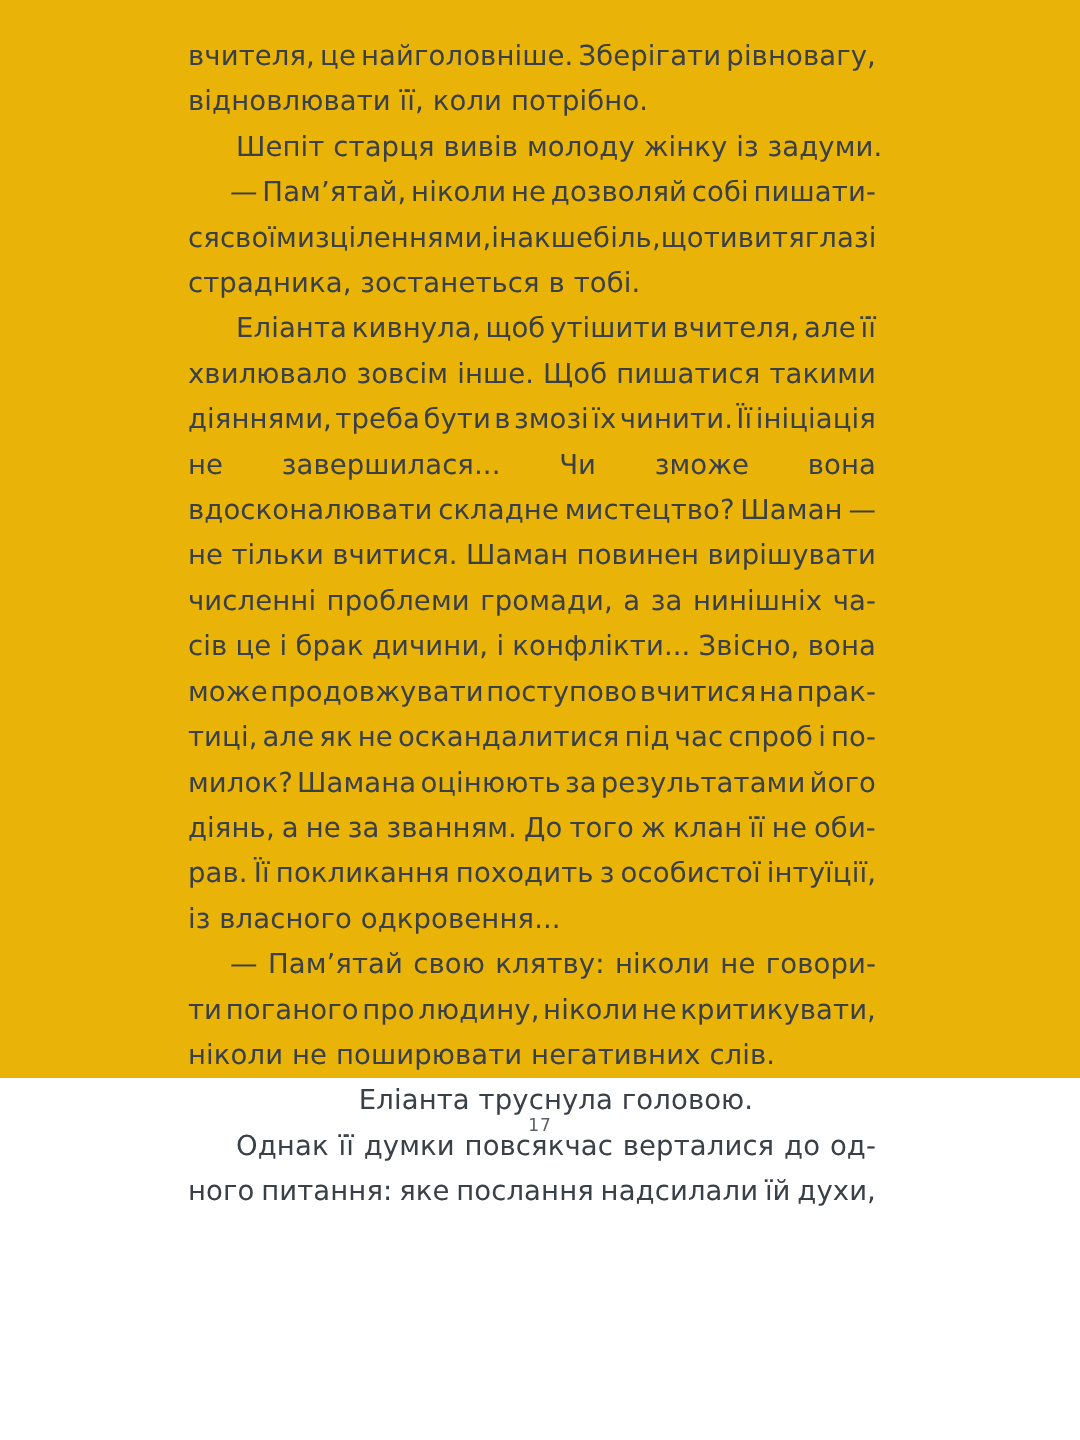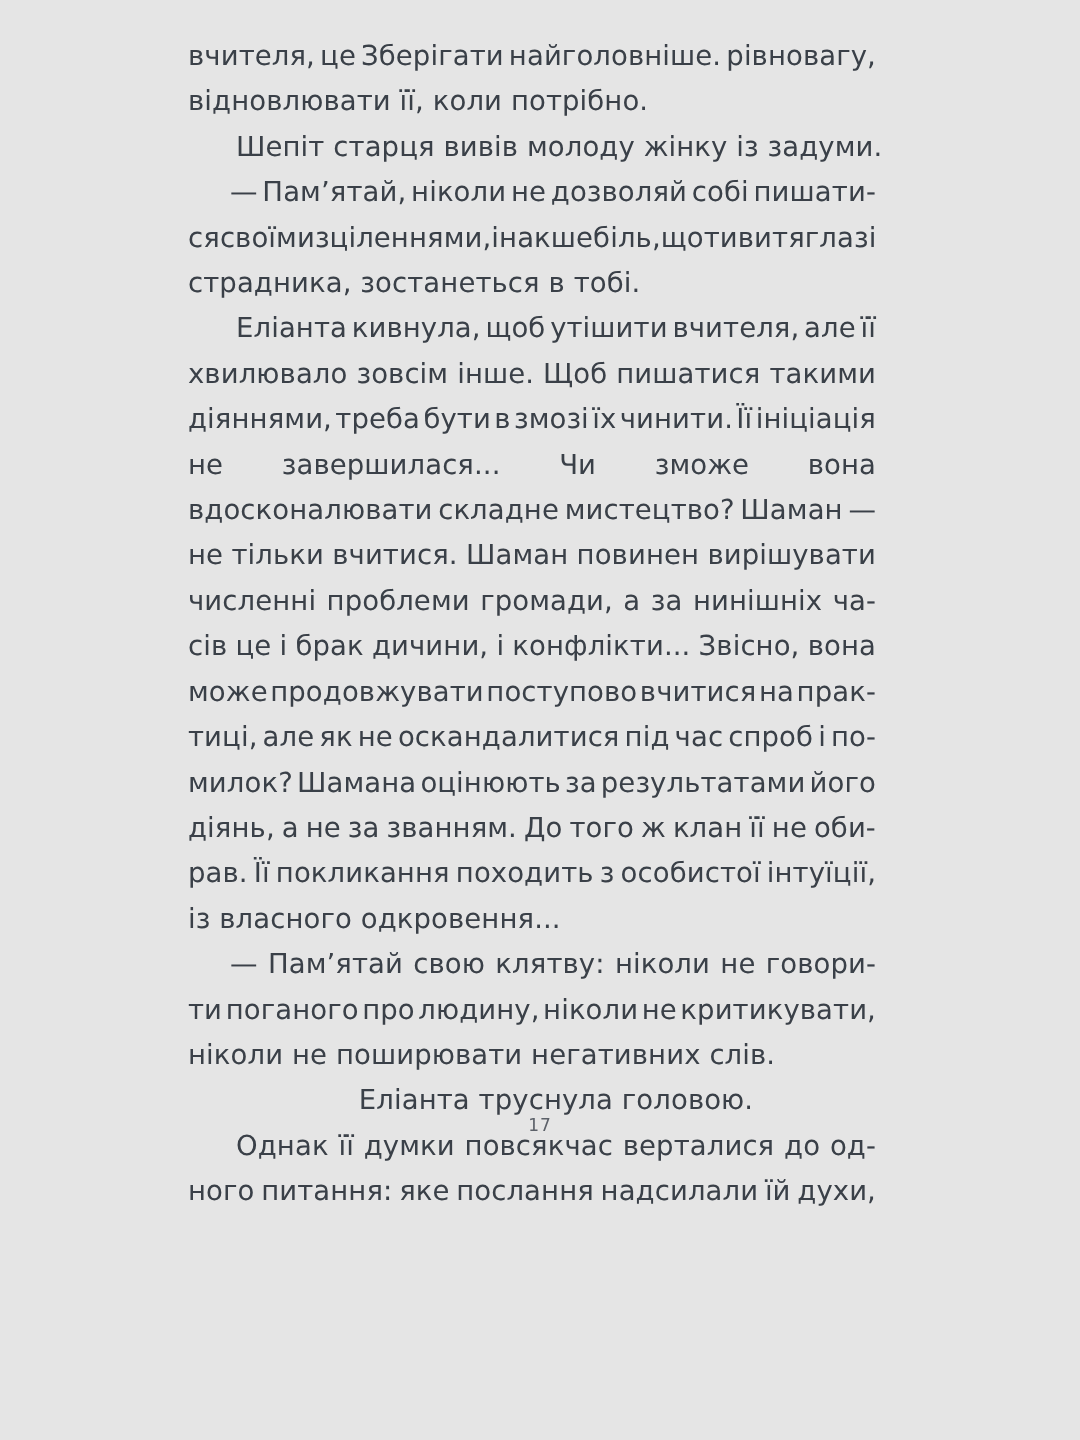--- a/index.html
+++ b/index.html
@@ -10,22 +10,22 @@
     width: 1080px;
     height: 1440px;
     background: #ffffff;
     font-family: "DejaVu Sans", sans-serif;
     overflow: hidden;
   }
 
   #page {
     position: relative;
     width: 1080px;
-    height: 1440px;
-    background: #e5e5e5;
+    height: 1078px;
+    background: #eab308;
   }
 
   #text-block {
     position: absolute;
     left: 188px;
     top: 34px;
     width: 688px;
   }
 
   
@@ -82,22 +82,22 @@
 </head>
 <body>
 
 <div id="page">
 
   <div id="text-block">
       <div>
         <div class="line just">
           <span class="w">вчителя,</span>
           <span class="w">це</span>
+          <span class="w">найголовніше.</span>
           <span class="w">Зберігати</span>
-          <span class="w">найголовніше.</span>
           <span class="w">рівновагу,</span>
         </div>
         <div class="line last">відновлювати її, коли потрібно.</div>
       </div>
       <div>
         <div class="line indent last">Шепіт старця вивів молоду жінку із задуми.</div>
       </div>
       <div>
         <div class="line indent-dash just">
           <span class="w">—</span>

